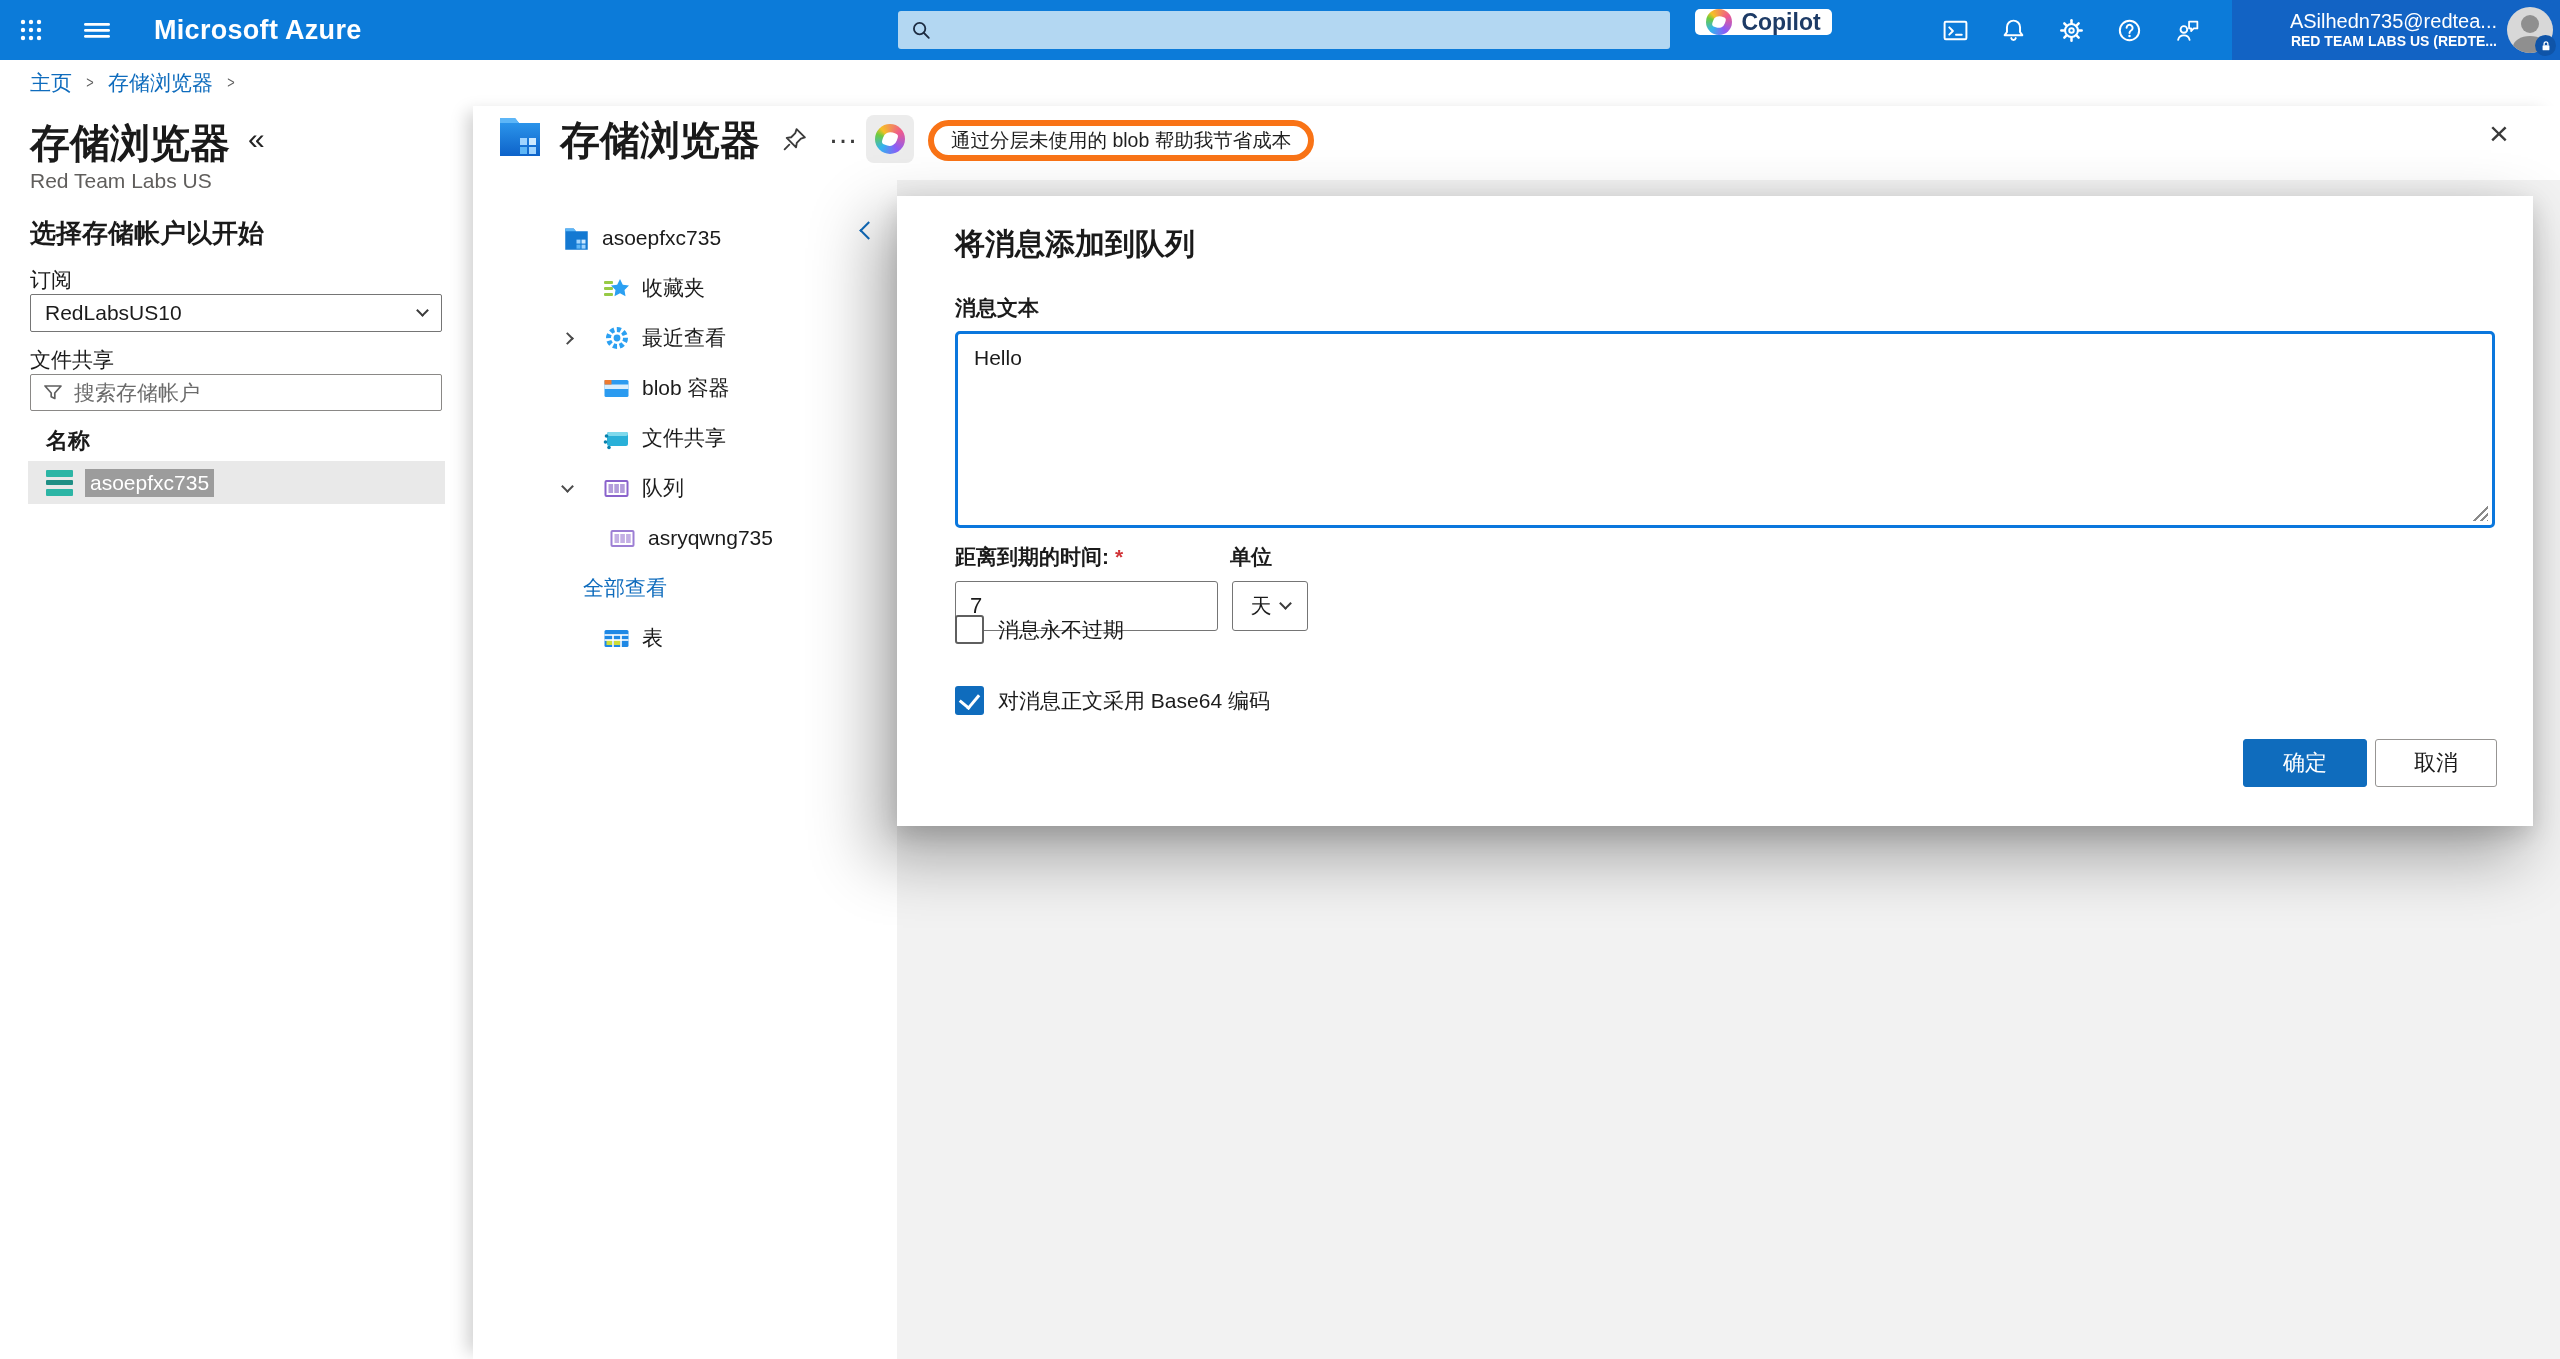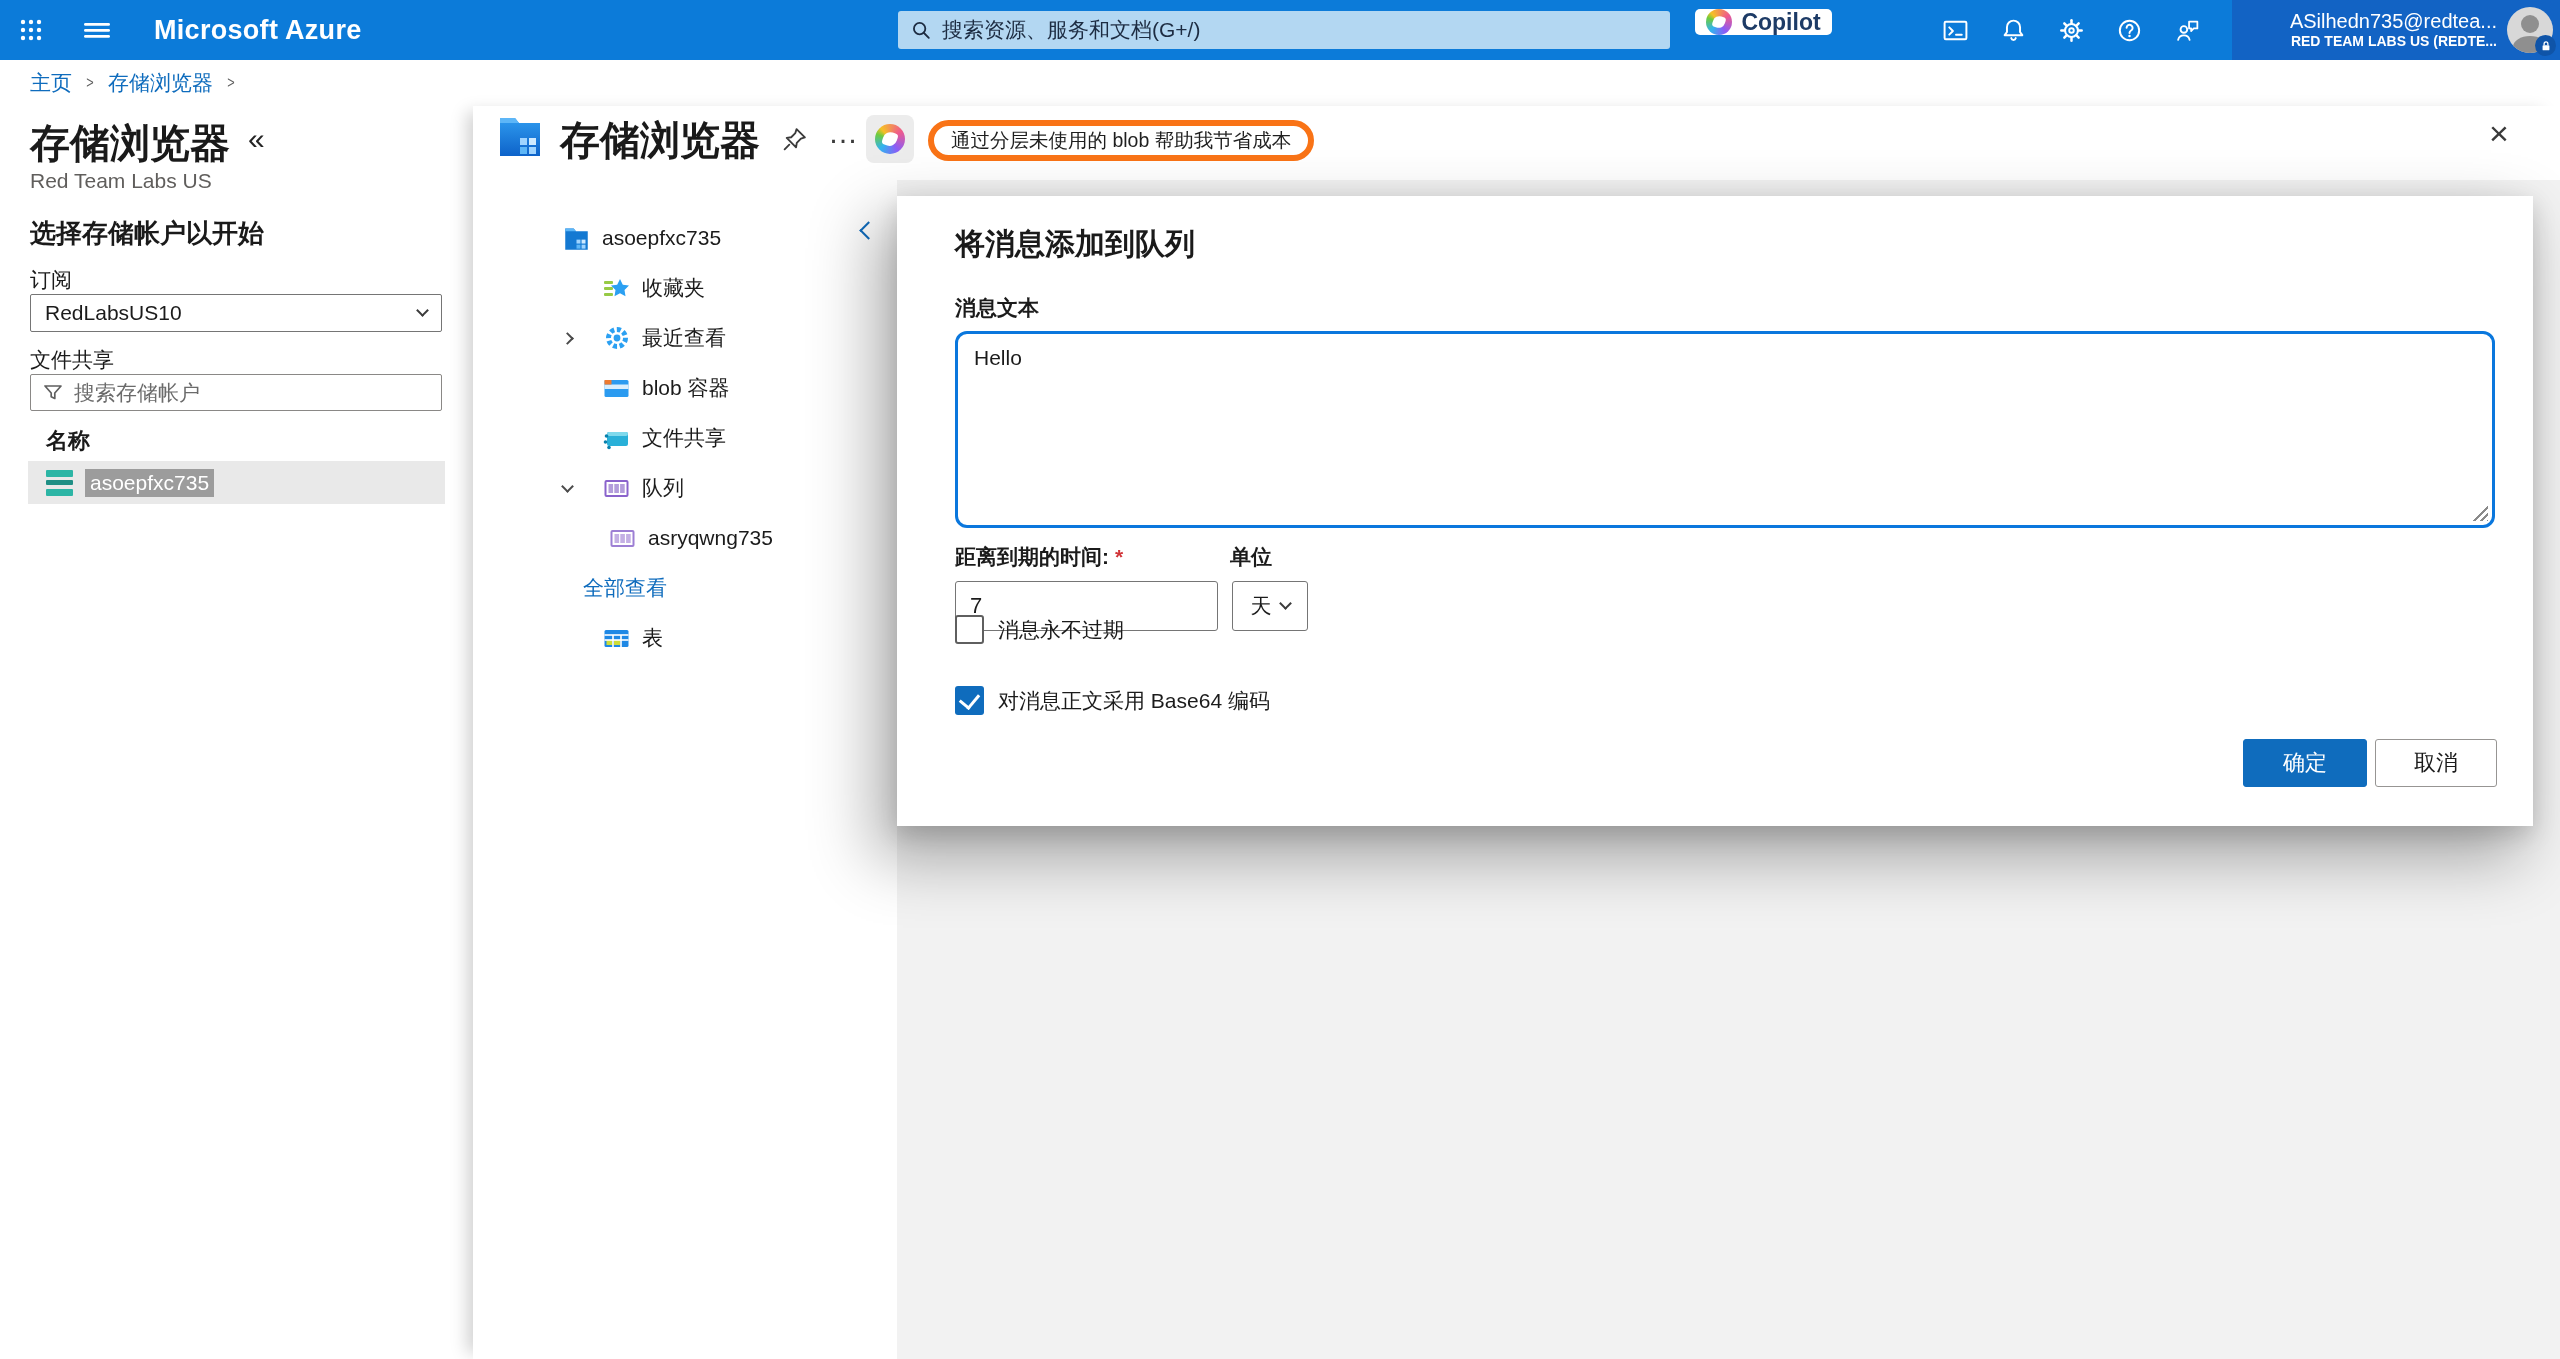--- a/index.html
+++ b/index.html
@@ -81,21 +81,21 @@
   .t-sub   { padding-left:90px; }
   .t-sub2  { padding-left:96px; }
   .t-link  { padding-left:110px; color:#0f6cbd; }
   .ticon { width:27px; height:27px; flex:0 0 auto; display:flex; align-items:center; justify-content:center; }
 
   
   .contentbg { position:absolute; left:424px; top:74px; width:1663px; height:1179px; background:#f2f2f2; }
   .dialog { position:absolute; left:424px; top:90px; width:1636px; height:630px; background:#fff; box-shadow:-18px 28px 60px 6px rgba(0,0,0,.30), 0 8px 22px rgba(0,0,0,.15); }
   .dlg-title { position:absolute; left:58px; top:28px; font-size:30px; font-weight:700; color:#1a1a1a; }
   .dlg-msglabel { position:absolute; left:58px; top:98px; font-size:21px; font-weight:700; color:#1b1b1b; }
-  .dlg-textarea { position:absolute; left:58px; top:135px; width:1540px; height:197px; border:3px solid #0a77dd; border-radius:12px; background:#fff; font-size:21px; color:#1b1b1b; padding:12px 16px; font-family:inherit; resize:none; outline:none; }
+  .dlg-textarea { position:absolute; left:58px; top:135px; width:1540px; height:197px; border:3px solid #0a77dd; border-radius:5px; background:#fff; font-size:21px; color:#1b1b1b; padding:12px 16px; font-family:inherit; resize:none; outline:none; }
   .resize-handle { position:absolute; left:1574px; top:308px; width:17px; height:17px; background:repeating-linear-gradient(135deg, transparent 0 3px, #8a8a8a 3px 5px); clip-path:polygon(100% 0, 0 100%, 100% 100%); }
   .dlg-expirylabel { position:absolute; left:58px; top:347px; font-size:21px; font-weight:700; color:#1b1b1b; }
   .req { color:#d13438; margin-left:6px; font-weight:700; }
   .dlg-unitlabel { position:absolute; left:333px; top:347px; font-size:21px; font-weight:700; color:#1b1b1b; }
   .dlg-expiryinput { position:absolute; left:58px; top:385px; width:263px; height:50px; border:1px solid #757575; border-radius:3px; font-size:22px; color:#1b1b1b; padding:0 14px; font-family:inherit; outline:none; }
   .dlg-unitselect { position:absolute; left:335px; top:385px; width:76px; height:50px; border:1px solid #757575; border-radius:3px; background:#fff; display:flex; align-items:center; justify-content:center; gap:9px; cursor:pointer; }
   .dlg-unitselect span { font-size:21px; color:#1b1b1b; }
   .selchev { width:9px; height:9px; border-right:2px solid #3b3b3b; border-bottom:2px solid #3b3b3b; transform:rotate(45deg); margin-top:-5px; }
   .cbrow { position:absolute; left:58px; display:flex; align-items:center; gap:14px; cursor:pointer; }
   .cb { width:29px; height:29px; border-radius:3px; flex:0 0 auto; }
@@ -139,21 +139,20 @@
           </g>
       </svg>
     </div>
     <div class="brand">Microsoft Azure</div>
 
     <div class="searchbox">
       <svg width="22" height="22" viewBox="0 0 24 24">
         <circle cx="10.5" cy="10.5" r="6.2" fill="none" stroke="#1d2c42" stroke-width="2"></circle>
         <line x1="15" y1="15" x2="20.5" y2="20.5" stroke="#1d2c42" stroke-width="2" stroke-linecap="round"></line>
       </svg>
-      <input type="text" placeholder="搜索资源、服务和文档(G+/)" style="">
     </div>
 
     <div class="copilot-top">
       <i class="cplogo sm"></i>
       <span>Copilot</span>
     </div>
 
     <div class="tb-icons">
       <div class="tb-ic">
         <svg width="27" height="27" viewBox="0 0 26 26">

